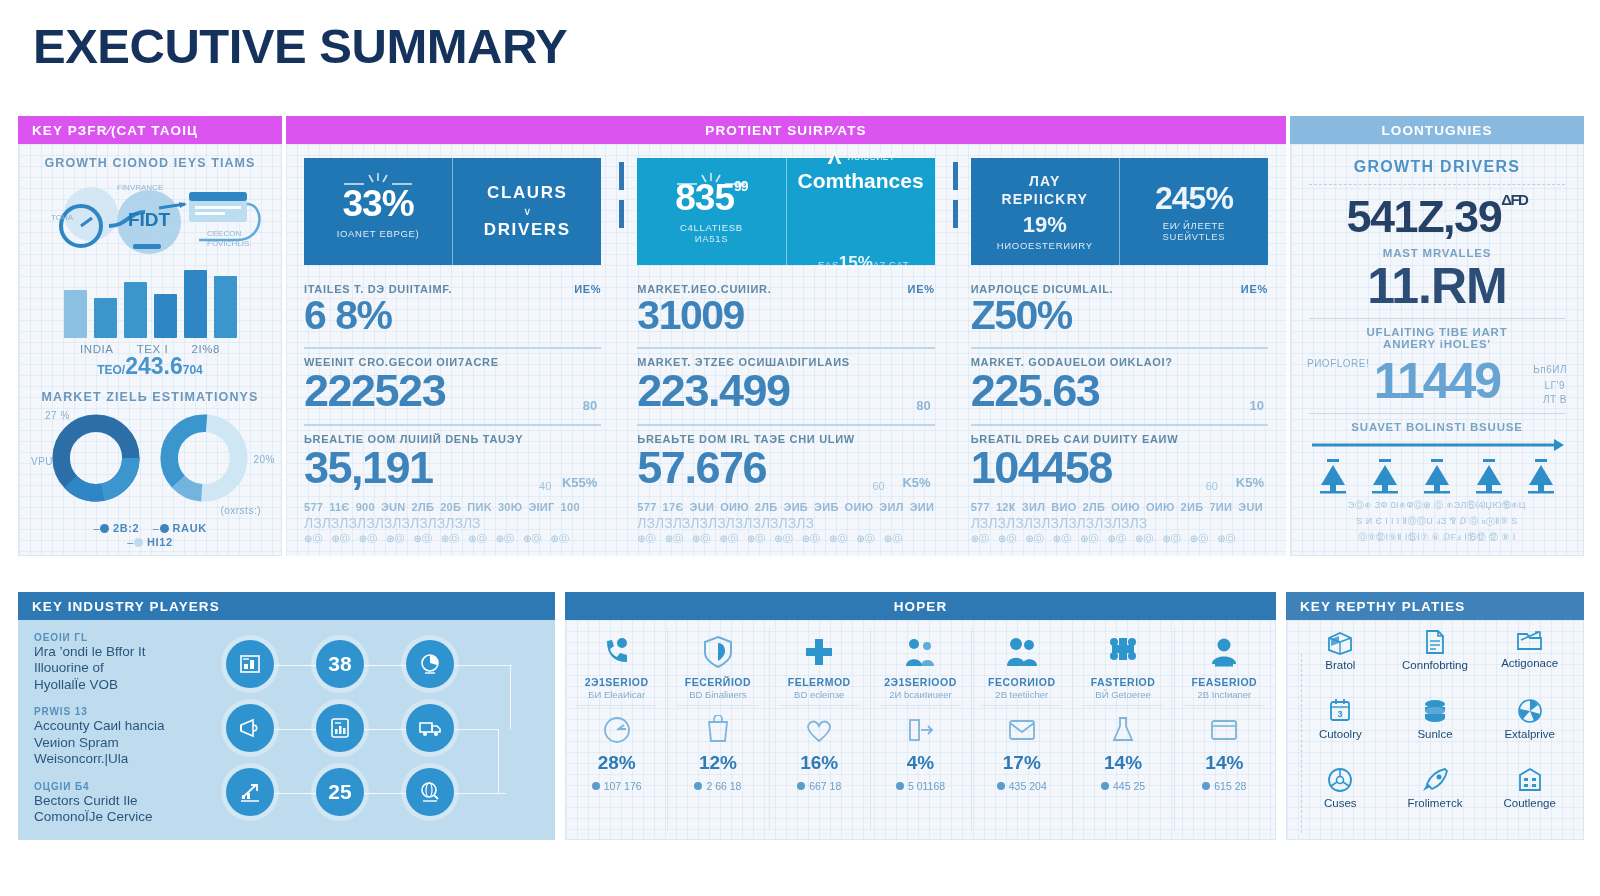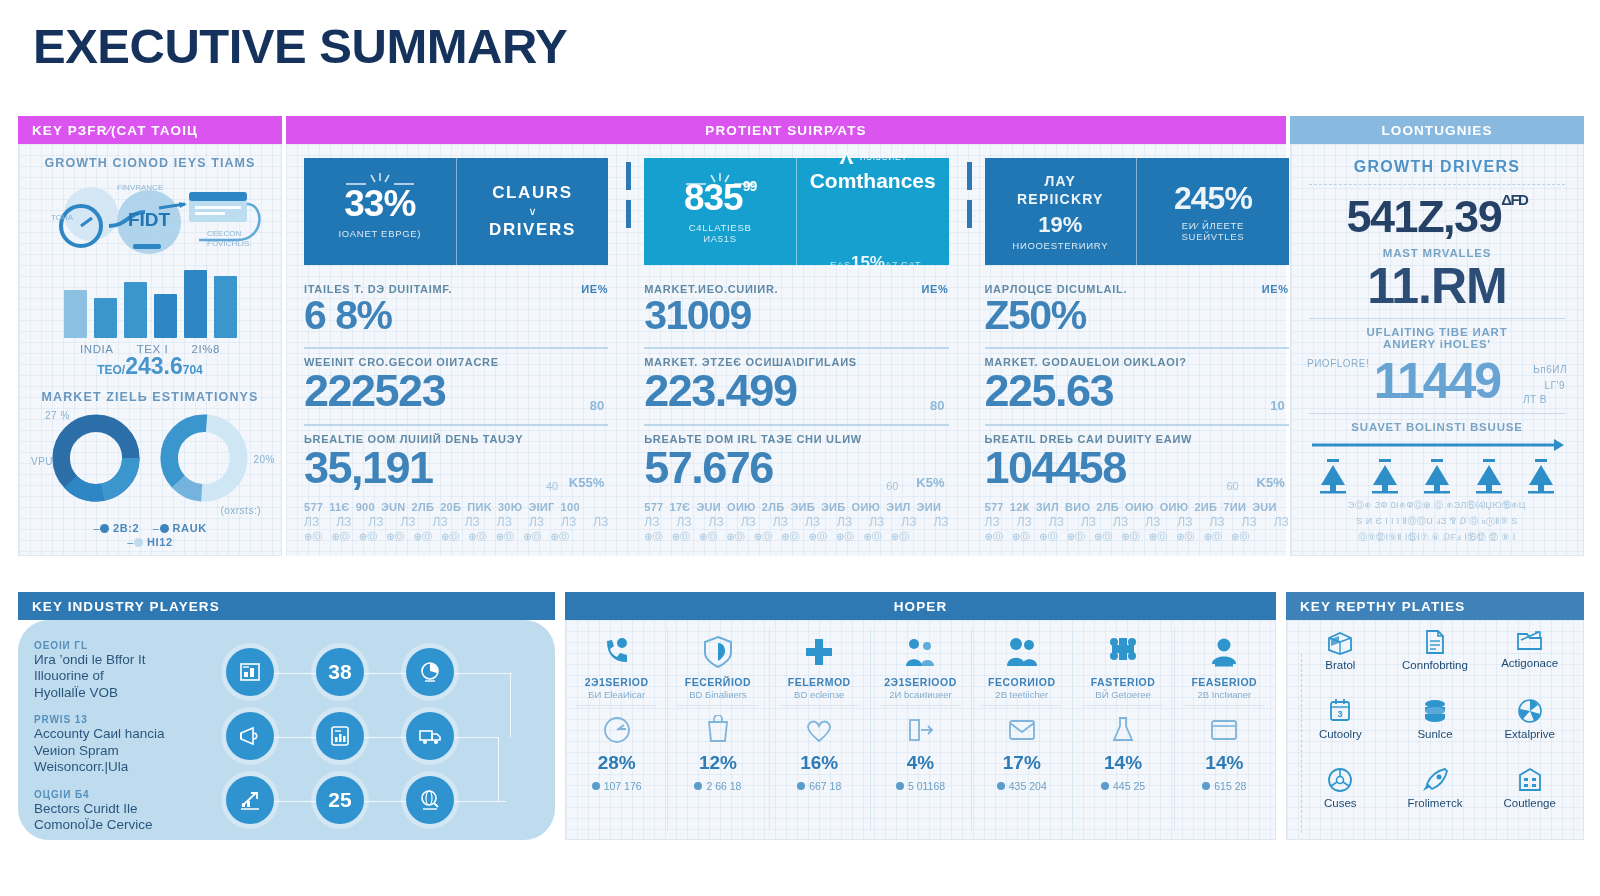--- a/index.html
+++ b/index.html
@@ -90,21 +90,21 @@
 
   .stat{ position:relative; margin-bottom:5px; padding-bottom:5px; }
   .stat .lbl{ font-size:11px; font-weight:bold; letter-spacing:.7px; color:#54809f; }
   .stat .lbl .right{ float:right; color:#2f78b4; font-weight:bold; }
   .stat .val{ font-size:41px; font-weight:bold; color:#2f7bb5; line-height:1.02; letter-spacing:-1.5px; }
   .stat .val.lg{ font-size:45px; }
   .stat .ghost{ position:absolute; right:4px; bottom:6px; font-size:13px; color:#87b2d4; font-weight:bold; }
   .stat .ghost2{ position:absolute; right:50px; bottom:4px; font-size:11px; color:#9dc0dc; }
   .statrule{ height:2px; background:#bcd6ea; margin:2px 0 7px; }
   .ticks{ display:flex; gap:6px; font-size:11px; font-weight:bold; color:#8fb4d3; letter-spacing:.3px; }
-  .ticks2{ display:flex; gap:17px; font-size:12px; color:#a8c6e0; margin-top:2px; }
+  .ticks2{ display:flex; gap:0; font-size:14px; color:#a8c6e0; margin-top:2px; }
   .ticks3{ display:flex; gap:9px; font-size:10px; color:#9ec0dc; margin-top:1px; }
 
   
   .kpi-right{ position:absolute; left:1272px; top:0; width:294px; height:440px; }
   .kpi-right .body{ height:412px; border:1px solid #dde7f0; border-top:none; padding:14px 16px; }
   .gd-title{ text-align:center; font-size:16px; font-weight:bold; letter-spacing:1.3px; color:#4f93c6; }
   .dashrule{ border-top:1px dashed #b7d2e6; margin:8px 2px 6px; }
   .gd-num{ font-size:45px; font-weight:bold; color:#14325a; letter-spacing:-1.5px; text-align:center; }
   .gd-num .sup{ font-size:15px; vertical-align:top; }
   .gd-sub{ text-align:center; font-size:11.5px; font-weight:bold; letter-spacing:.8px; color:#6d9cc1; margin:4px 0 2px; }
@@ -112,21 +112,21 @@
   .gd-num3{ font-size:50px; font-weight:bold; color:#5d9ed0; letter-spacing:-2px; text-align:center; line-height:1; }
   .gd-small{ font-size:10px; color:#7fa9ca; letter-spacing:.5px; }
   .solidrule{ height:1px; background:#c4daea; margin:7px 2px; }
   .trees{ display:flex; justify-content:space-around; align-items:flex-end; margin-top:6px; }
   .noise{ text-align:center; font-size:9px; color:#9dbfda; letter-spacing:.4px; line-height:1.35; margin-top:4px; }
 
   
   .bot-row{ position:absolute; left:18px; top:592px; width:1566px; height:250px; }
 
   .bot-left{ position:absolute; left:0; top:0; width:537px; height:248px; }
-  .bot-left .body{ height:220px; background:#bfdcee; padding:20px 16px; display:flex;border-radius:31px; }
+  .bot-left .body{ height:220px; background:#bfdcee; padding:12px 16px; display:flex; }
   .players-text{ width:180px; }
   .ptitle{ font-size:10px; font-weight:bold; letter-spacing:.9px; color:#4d8ab8; }
   .pbody{ font-size:13.5px; color:#1d4a74; line-height:1.22; margin:1px 0 13px; }
   .nodes{ flex:1; position:relative; }
   .nrow{ display:flex; align-items:center; height:64px; gap:42px; padding-left:12px; position:relative; }
   .node{ width:48px; height:48px; border-radius:50%; background:#2e93cf;
          display:flex; align-items:center; justify-content:center; color:#fff;
          box-shadow:0 0 0 5px rgba(255,255,255,.30); flex:0 0 auto; }
   .node.num{ font-size:21px; font-weight:bold; }
   .conn{ position:absolute; height:1px; background:rgba(255,255,255,.8); }
@@ -502,21 +502,21 @@
         <div class="gd-num2 blurtext">11.RM</div>
         <div class="solidrule"></div>
         <div class="gd-sub blurtext" style="margin:0">UFLAITING TIBE ИART</div>
         <div class="gd-sub blurtext" style="margin:0">ANИERY iHOLES'</div>
 
         <div style="position:relative">
           <span class="gd-small blurtext" style="position:absolute;left:0;top:2px">PИOFLORE!</span>
           <div class="gd-num3 blurtext" style="margin-top:6px">11449</div>
           <span class="gd-small blurtext" style="position:absolute;right:0;top:8px">Ьп6ИЛ</span>
           <span class="gd-small blurtext" style="position:absolute;right:2px;top:24px">LГ'9</span>
-          <span class="gd-small blurtext" style="position:absolute;right:20px;top:38px">ЛT В</span>
+          <span class="gd-small blurtext" style="position:absolute;right:0;top:38px">ЛT В</span>
         </div>
         <div class="solidrule"></div>
         <div class="gd-sub blurtext">SUAVET ВOLINSTI BSUUSE</div>
 
         <svg width="258" height="16" viewBox="0 0 258 16" style="margin:4px auto 0">
           <line x1="4" y1="8" x2="246" y2="8" stroke="#2e8fc8" stroke-width="3"></line>
           <path d="M246 2 l10 6 -10 6z" fill="#2e8fc8"></path>
         </svg>
         <div class="trees">
           <svg width="34" height="36" viewBox="0 0 34 36">

